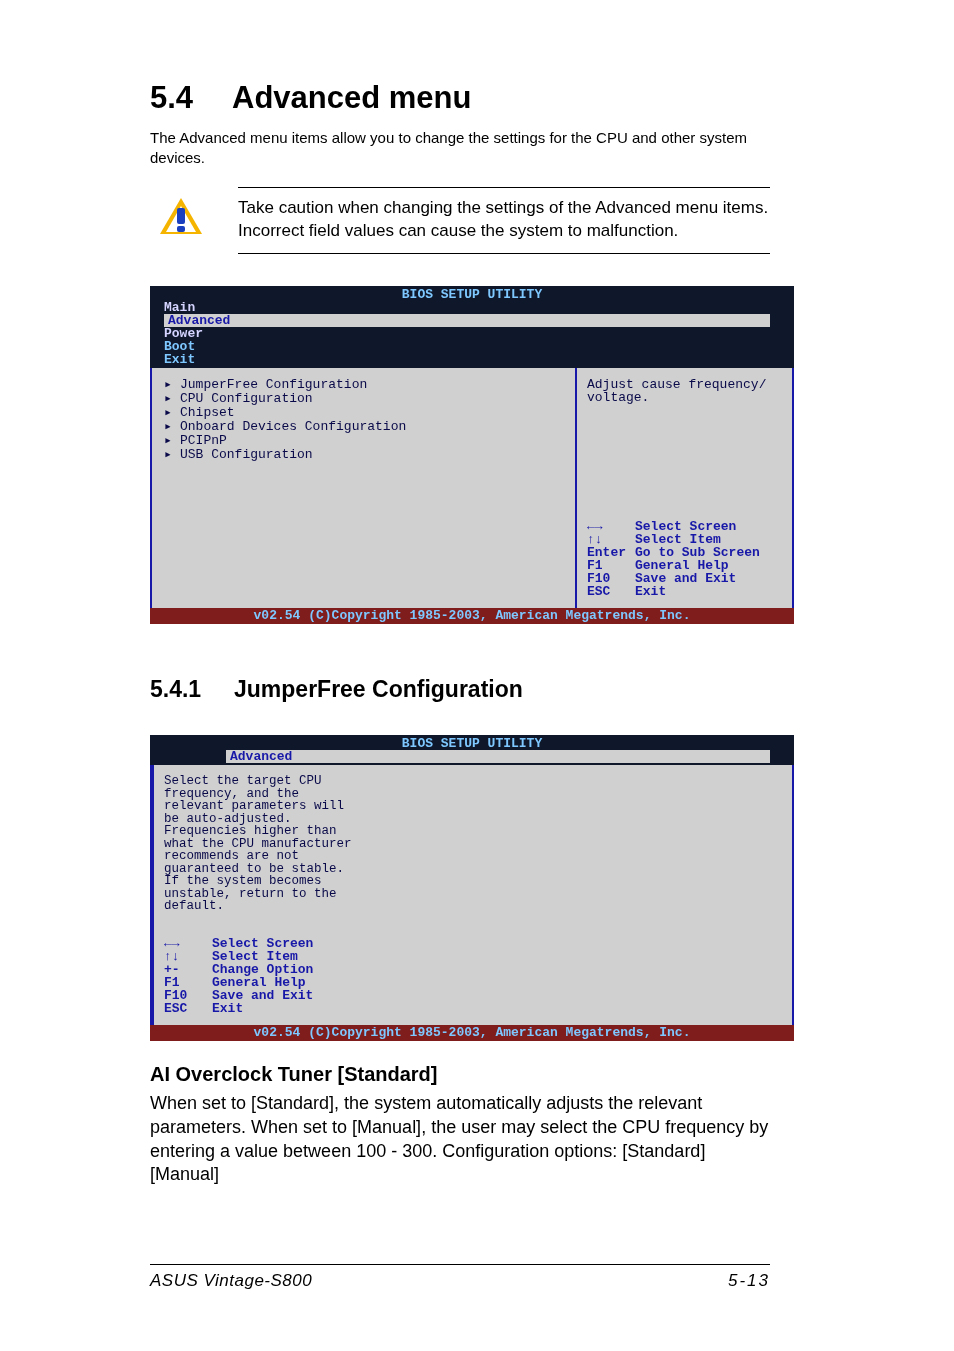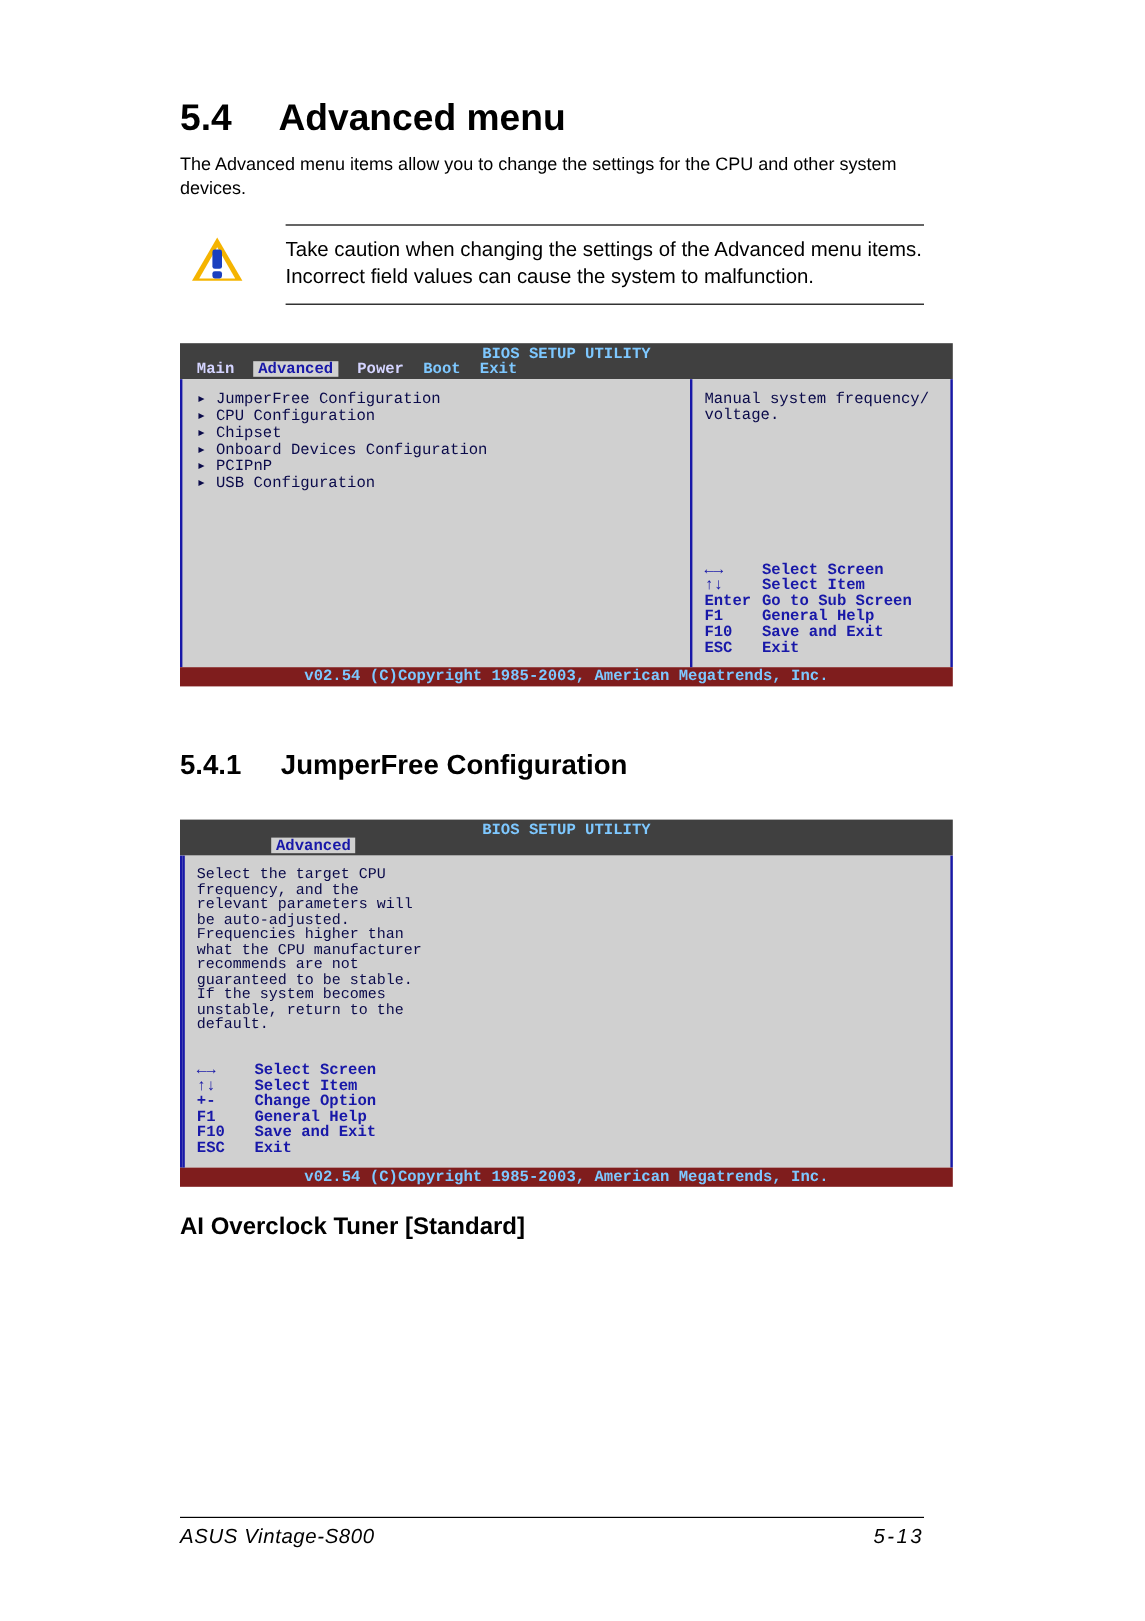--- a/index.html
+++ b/index.html
@@ -76,34 +76,35 @@
   }
 
   .bios {
     width: 644px;
     margin: 32px auto 0 auto;
     font-family: "Courier New", monospace;
     font-size: 13px;
     line-height: 1.0;
   }
   .bios-top {
-    background: #404040;
+    background: #0f172a;
     color: #fff;
     padding: 2px 0 0 0;
   }
   .bios-title {
     text-align: center;
     color: #7ec8ff;
     font-weight: bold;
     padding-bottom: 0;
   }
   .bios-menu {
     display: flex;
     gap: 0;
     padding: 0 8px 2px 14px;
+    flex-direction: column;
   }
   .bios-menu span {
     color: #d4d4ff;
     padding: 0 16px 0 0;
     font-weight: bold;
   }
   .bios-menu .sel {
     background: #d0d0d0;
     color: #1818a8;
     padding: 0 4px;
@@ -239,21 +240,21 @@
               <span class="arrow">▸</span>
               <span>PCIPnP</span>
             </div>
           <div class="row">
               <span class="arrow">▸</span>
               <span>USB Configuration</span>
             </div>
         </div>
       </div>
       <div class="bios-right">
-        <div class="help-top">Manual system frequency/ voltage.</div>
+        <div class="help-top">Adjust cause frequency/ voltage.</div>
         <div class="bios-keys">
           <div class="krow">
               <span class="kl">←→</span>
               <span class="kr">Select Screen</span>
             </div>
           <div class="krow">
               <span class="kl">↑↓</span>
               <span class="kr">Select Item</span>
             </div>
           <div class="krow">
@@ -317,19 +318,20 @@
               <span class="kl">ESC</span>
               <span class="kr">Exit</span>
             </div>
         </div>
       </div>
     </div>
     <div class="bios-bottom">v02.54 (C)Copyright 1985-2003, American Megatrends, Inc.</div>
   </div>
 
   <div class="h3">AI Overclock Tuner [Standard]</div>
+  <div class="body">When set to [Standard], the system automatically adjusts the relevant parameters. When set to [Manual], the user may select the CPU frequency by entering a value between 100 - 300. Configuration options: [Standard] [Manual]</div>
 
   <div class="footer">
     <span class="l">ASUS Vintage-S800</span>
     <span class="r">5-13</span>
   </div>
 
 </div>
 
 </body></html>

